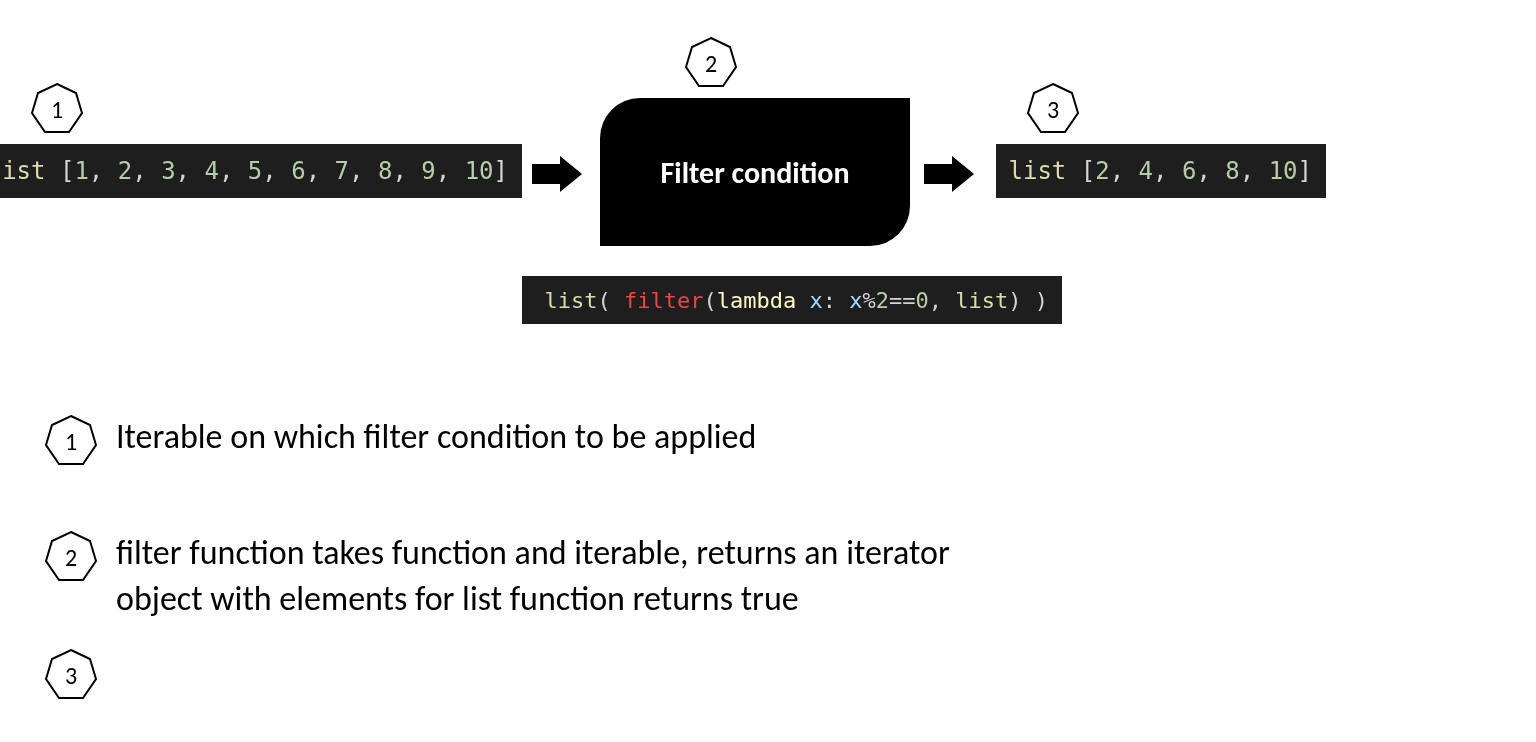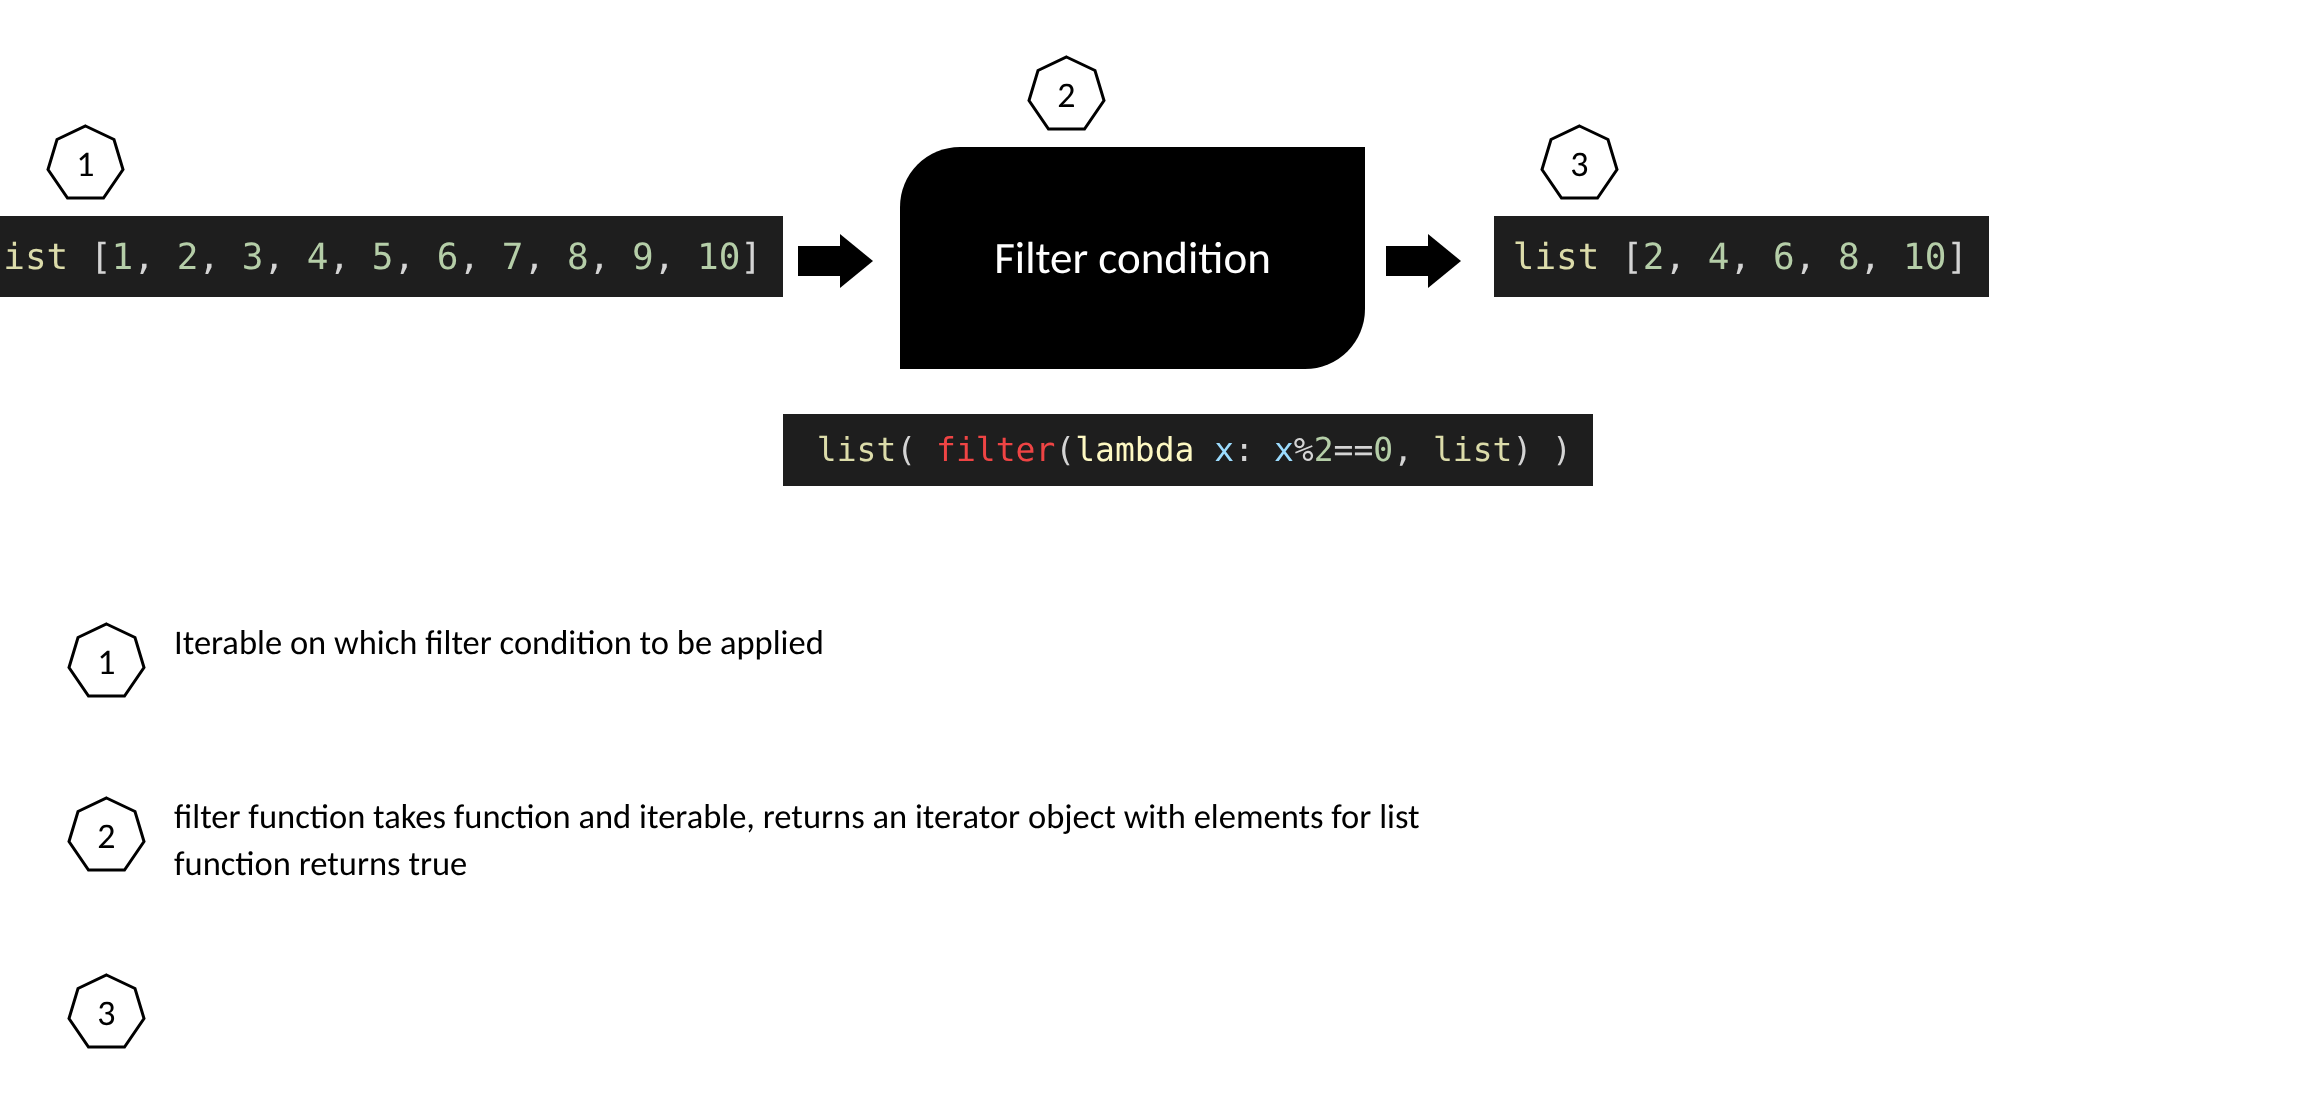--- a/index.html
+++ b/index.html
@@ -49,20 +49,21 @@
   .filterbox {
     position: absolute;
     background: #000000;
     color: #ffffff;
     font-size: 30px;
     display: flex;
     align-items: center;
     justify-content: center;
     border-top-left-radius: 40px;
     border-bottom-right-radius: 40px;
+    font-weight: bold;
   }
 
   
   .arrow {
     position: absolute;
     display: flex;
     align-items: center;
   }
   .arrow .shaft {
     height: 20px;
@@ -80,21 +81,21 @@
     position: absolute;
     display: flex;
     align-items: flex-start;
     gap: 18px;
   }
   .legend .badge {
     position: relative;
     flex: 0 0 auto;
   }
   .legend .text {
-    font-size: 23px;
+    font-size: 34px;
     line-height: 1.35;
     color: #000;
     max-width: 880px;
   }
 
   
   .kw-list   { color: #dcdcaa; }  
   .punct     { color: #d4d4d4; }
   .num       { color: #b5cea8; }
   .kw-filter { color: #ef4444; }

